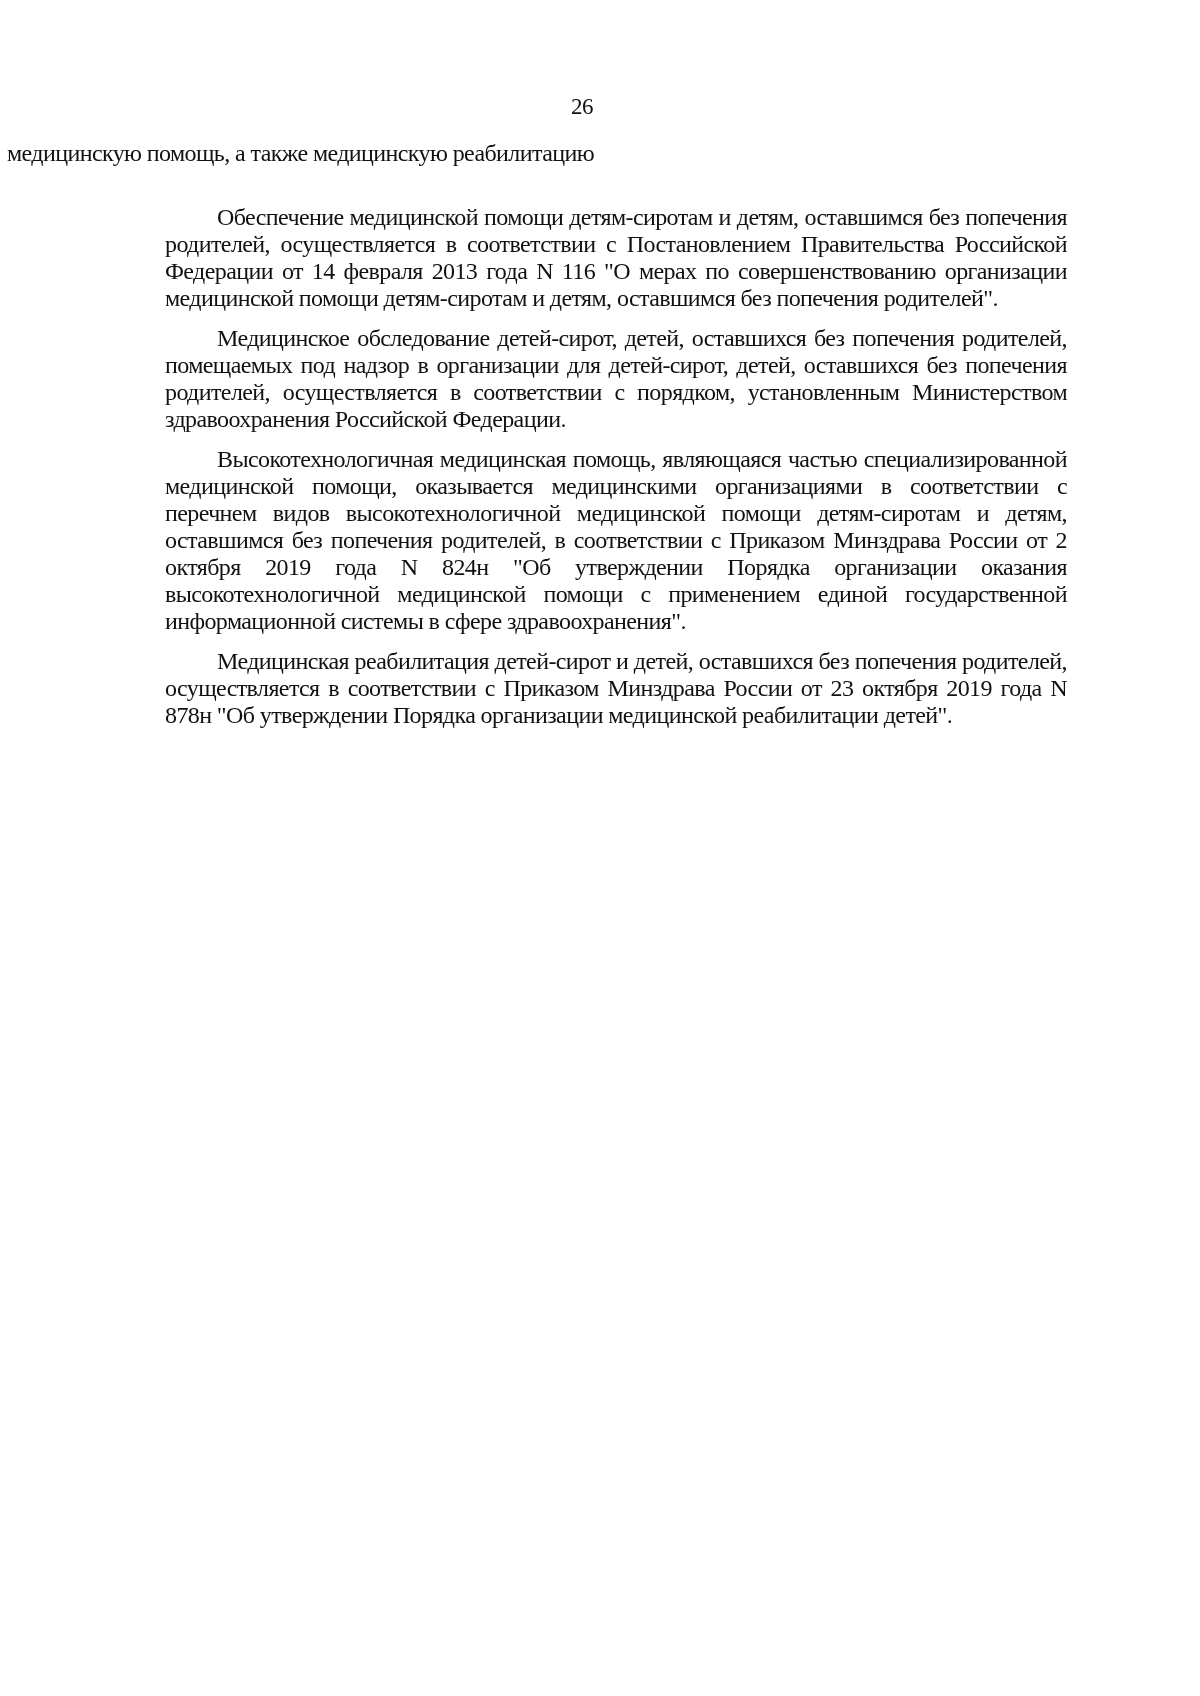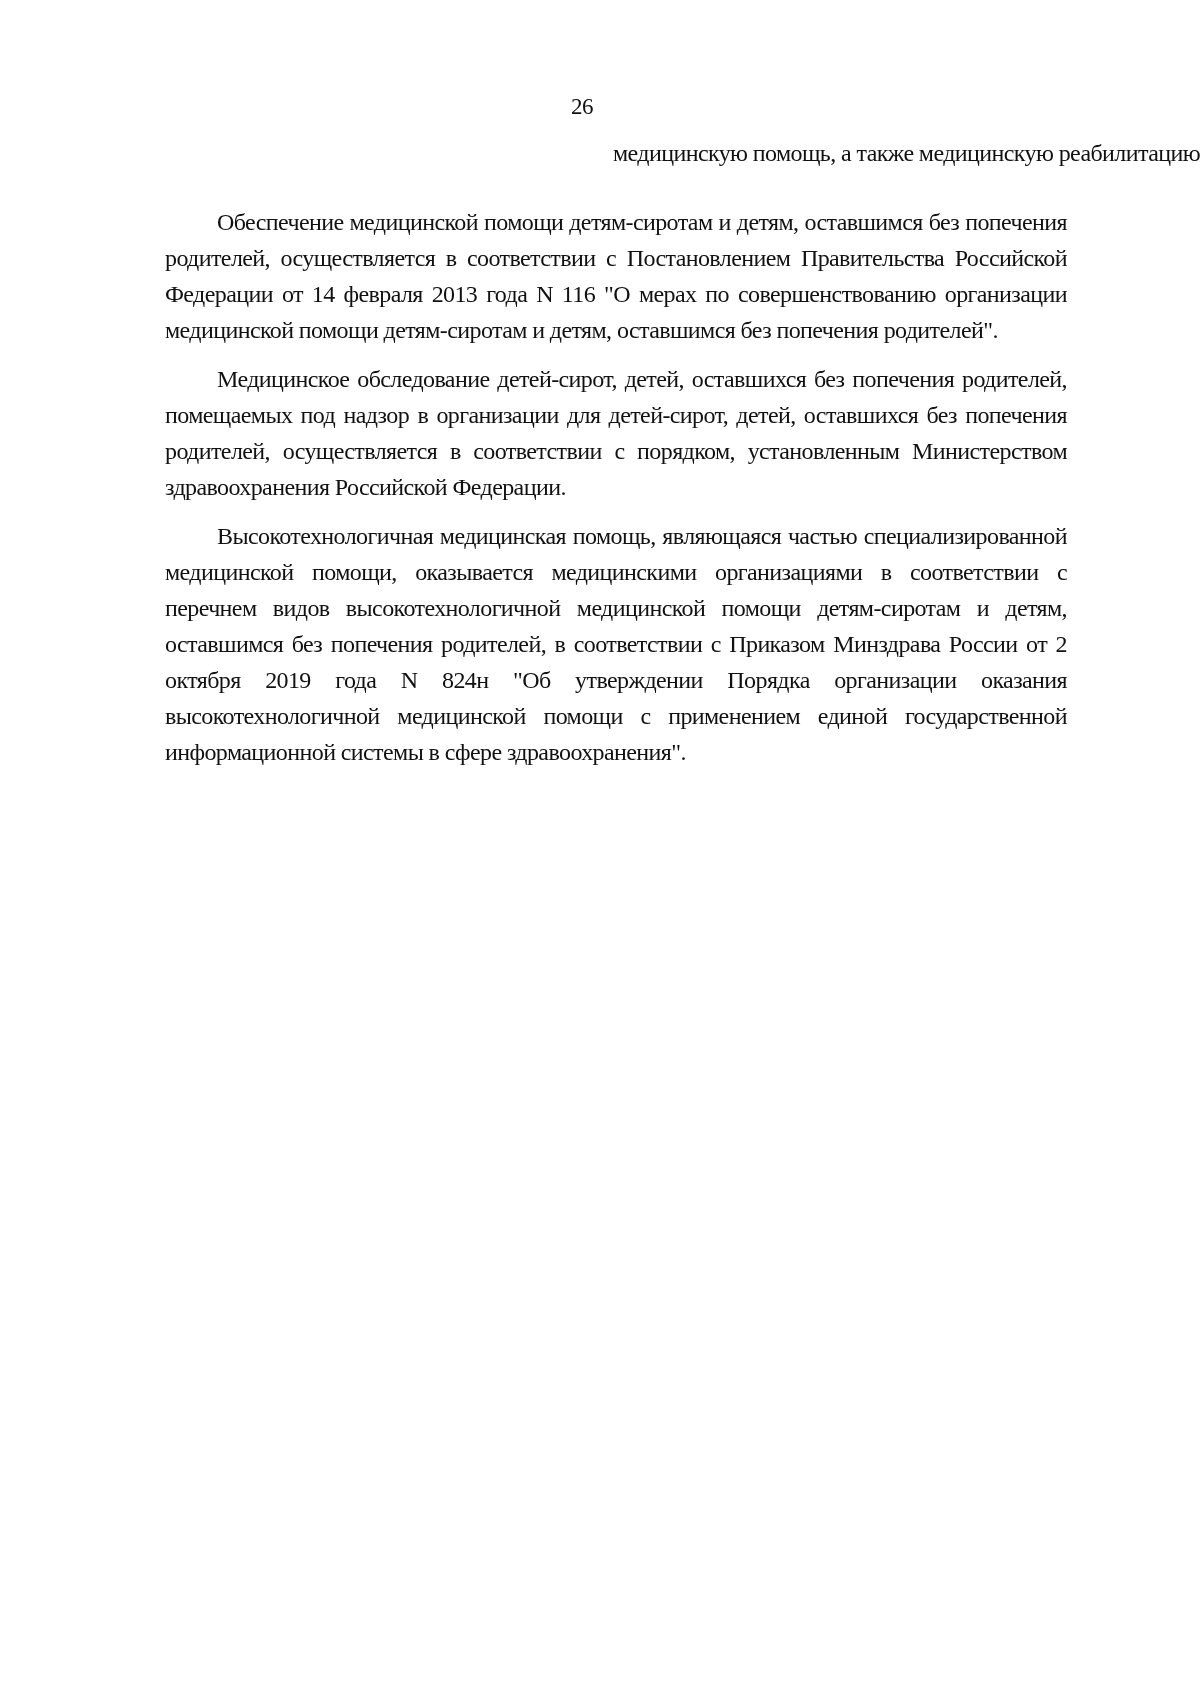--- a/index.html
+++ b/index.html
@@ -23,50 +23,51 @@
       text-align: center;
       font-size: 23px;
       line-height: 30px;
       letter-spacing: -0.5px;
     }
     .heading-continuation {
       position: absolute;
       top: 138px;
       left: 0;
       width: 1200px;
-      text-align: right;
+      text-align: left;
       font-size: 24px;
       line-height: 30px;
       letter-spacing: -0.6px;
-      padding-left: 16px;
+      padding-left: 7px;
       box-sizing: border-box;
     }
     .body-text {
       position: absolute;
       top: 204px;
       left: 165px;
       width: 902px;
     }
     .paragraph {
       margin: 0;
       font-size: 24px;
-      line-height: 36px;
+      line-height: 27px;
       text-align: justify;
       text-indent: 52px;
       letter-spacing: -0.6px;
       word-spacing: 0px;
     }
     .paragraph + .paragraph {
       margin-top: 13px;
     }
   </style>
 </head>
 <body>
 
 <div class="page-number">26</div>
 
 <div class="heading-continuation">медицинскую помощь, а также медицинскую реабилитацию</div>
 
 <div class="body-text">
   <p class="paragraph">Обеспечение медицинской помощи детям-сиротам и детям, оставшимся без попечения родителей, осуществляется в соответствии с Постановлением Правительства Российской Федерации от 14 февраля 2013 года N 116 "О мерах по совершенствованию организации медицинской помощи детям-сиротам и детям, оставшимся без попечения родителей".</p>
   <p class="paragraph">Медицинское обследование детей-сирот, детей, оставшихся без попечения родителей, помещаемых под надзор в организации для детей-сирот, детей, оставшихся без попечения родителей, осуществляется в соответствии с порядком, установленным Министерством здравоохранения Российской Федерации.</p>
   <p class="paragraph">Высокотехнологичная медицинская помощь, являющаяся частью специализированной медицинской помощи, оказывается медицинскими организациями в соответствии с перечнем видов высокотехнологичной медицинской помощи детям-сиротам и детям, оставшимся без попечения родителей, в соответствии с Приказом Минздрава России от 2 октября 2019 года N 824н "Об утверждении Порядка организации оказания высокотехнологичной медицинской помощи с применением единой государственной информационной системы в сфере здравоохранения".</p>
+  <p class="paragraph">Медицинская реабилитация детей-сирот и детей, оставшихся без попечения родителей, осуществляется в соответствии с Приказом Минздрава России от 23 октября 2019 года N 878н "Об утверждении Порядка организации медицинской реабилитации детей".</p>
 </div>
 
 </body></html>

